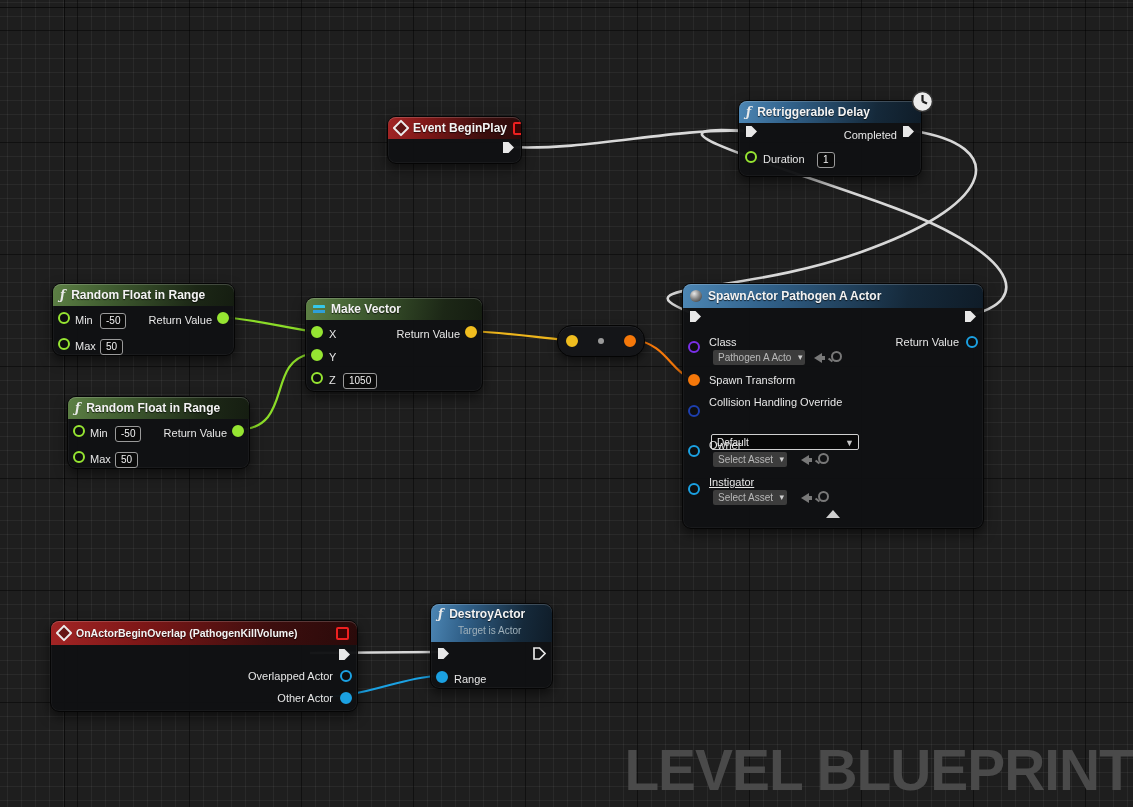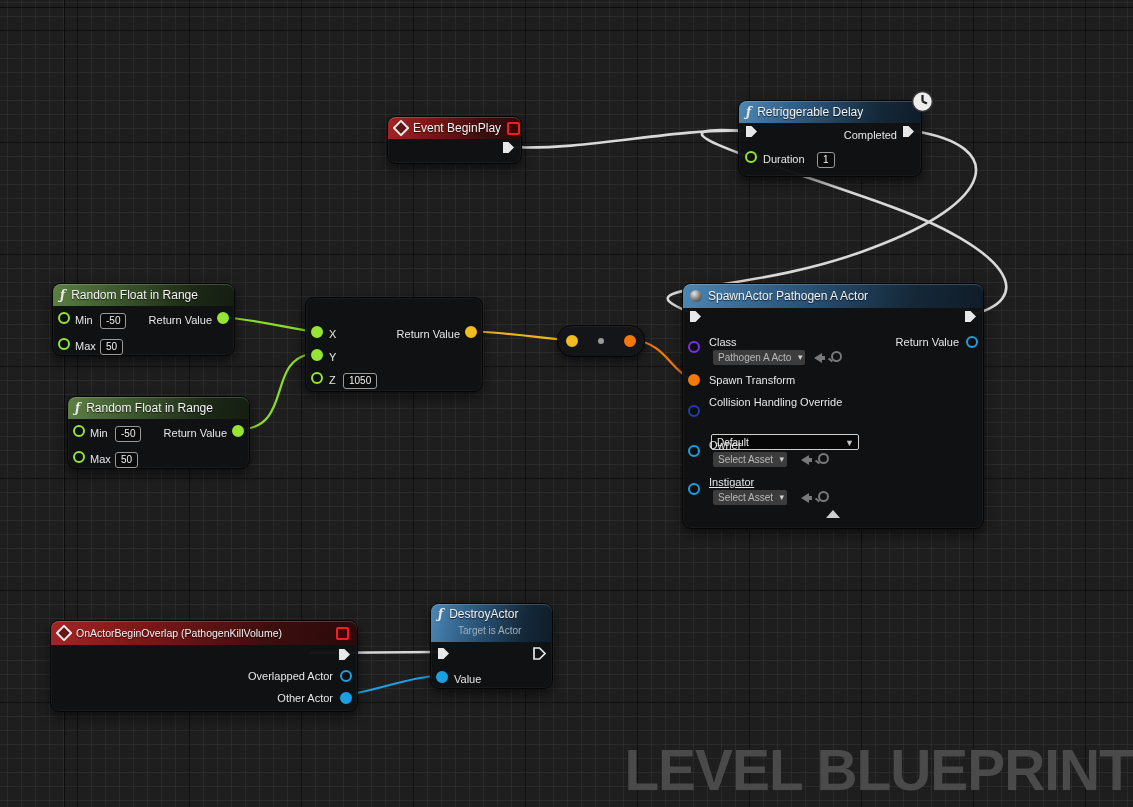--- a/index.html
+++ b/index.html
@@ -24,21 +24,21 @@
     position:absolute;z-index:2;background:rgba(16,17,19,.97);
     border:1px solid #050505;border-radius:9px;
     box-shadow:0 5px 12px rgba(0,0,0,.55), inset 0 0 0 1px rgba(255,255,255,.04);
   }
   .hdr{
     position:absolute;left:0;top:0;right:0;height:22px;border-radius:8px 8px 0 0;
     display:flex;align-items:center;gap:6px;padding:0 8px 0 7px;box-sizing:border-box;
     box-shadow:inset 0 1px 0 rgba(255,255,255,.18);
     overflow:hidden;white-space:nowrap;
   }
-  .hdr .title{font-size:12px;font-weight:normal;color:#f3f3f3;text-shadow:0 1px 1px rgba(0,0,0,.7);}
+  .hdr .title{font-size:12px;font-weight:bold;color:#f3f3f3;text-shadow:0 1px 1px rgba(0,0,0,.7);}
   .hdr-red{background:linear-gradient(100deg,#a32525 0%,#7d1717 30%,#3c0e0e 72%,#2a0a0a 100%);}
   .hdr-blue{background:linear-gradient(100deg,#4d87b5 0%,#31618a 28%,#15293a 75%,#0f1c28 100%);}
   .hdr-green{background:linear-gradient(100deg,#5d8045 0%,#415e31 30%,#1c2716 78%,#151d11 100%);}
   .sub{font-size:10px;color:#9fb0ba;margin-left:20px;margin-top:-2px;}
   
   .f-icon{font-family:"DejaVu Serif",serif;font-style:italic;font-weight:bold;font-size:12px;color:#eaeaea;}
   .diamond-icon{width:8px;height:8px;border:2px solid #ececec;transform:rotate(45deg);border-radius:1px;background:rgba(0,0,0,.35);flex:0 0 auto;}
   .redbox-icon{width:9px;height:9px;border:2px solid #ee2020;border-radius:2px;background:rgba(70,0,0,.6);margin-left:auto;flex:0 0 auto;}
   .sphere-icon{width:12px;height:12px;border-radius:50%;background:radial-gradient(circle at 35% 30%,#e8e8e8,#8a8a8a 45%,#3c3c3c 90%);flex:0 0 auto;}
   .mv-icon{width:12px;height:9px;flex:0 0 auto;background:linear-gradient(#35c8e8 0 3px,transparent 3px 5px,#2f9fd8 5px 8px,transparent 8px);border-radius:1px;}
@@ -123,20 +123,24 @@
   <span class="plabel" style="left:22px;top:26px;">Min</span>
   <span class="vbox" style="left:47px;top:29px;">-50</span>
   <span class="plabel pr" style="right:22px;top:26px;">Return Value</span>
   <span class="pin-c c-float solid" style="right:5px;top:28px;"></span>
   <span class="pin-c c-float" style="left:5px;top:54px;"></span>
   <span class="plabel" style="left:22px;top:52px;">Max</span>
   <span class="vbox" style="left:47px;top:55px;">50</span>
 </div>
 
 <div class="node" style="left:305px;top:297px;width:176px;height:93px;">
+  <div class="hdr hdr-green">
+    <span class="mv-icon"></span>
+    <span class="title">Make Vector</span>
+  </div>
   <span class="pin-c c-float solid" style="left:5px;top:28px;"></span>
   <span class="plabel" style="left:23px;top:26px;">X</span>
   <span class="plabel pr" style="right:22px;top:26px;">Return Value</span>
   <span class="pin-c c-vec solid" style="right:5px;top:28px;"></span>
   <span class="pin-c c-float solid" style="left:5px;top:51px;"></span>
   <span class="plabel" style="left:23px;top:49px;">Y</span>
   <span class="pin-c c-float" style="left:5px;top:74px;"></span>
   <span class="plabel" style="left:23px;top:72px;">Z</span>
   <span class="vbox" style="left:37px;top:75px;">1050</span>
 </div>
@@ -226,16 +230,16 @@
     <span class="title">DestroyActor</span>
     <span class="sub" style="flex-basis:100%;">Target is Actor</span>
   </div>
   <svg class="pexec pe-solid" style="left:6px;top:43px;" viewBox="0 0 13 13">
       <path d="M1 1 H6.5 L12 6.5 L6.5 12 H1 Z"></path>
     </svg>
   <svg class="pexec pe-hollow" style="right:6px;top:43px;" viewBox="0 0 13 13">
       <path d="M1 1 H6.5 L12 6.5 L6.5 12 H1 Z"></path>
     </svg>
   <span class="pin-c c-obj solid" style="left:5px;top:67px;"></span>
-  <span class="plabel" style="left:23px;top:65px;">Value</span>
+  <span class="plabel" style="left:23px;top:65px;">Range</span>
 </div>
 
 <div id="watermark">LEVEL BLUEPRINT</div>
 
 </body></html>

